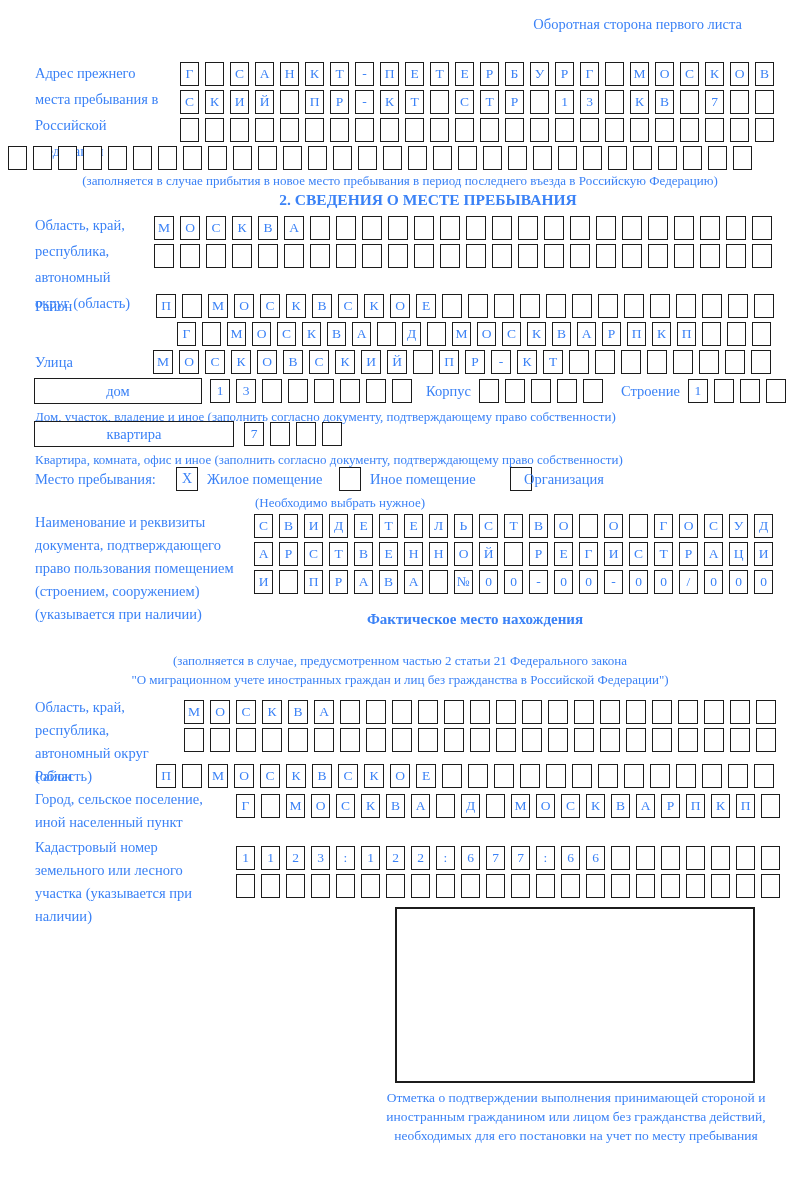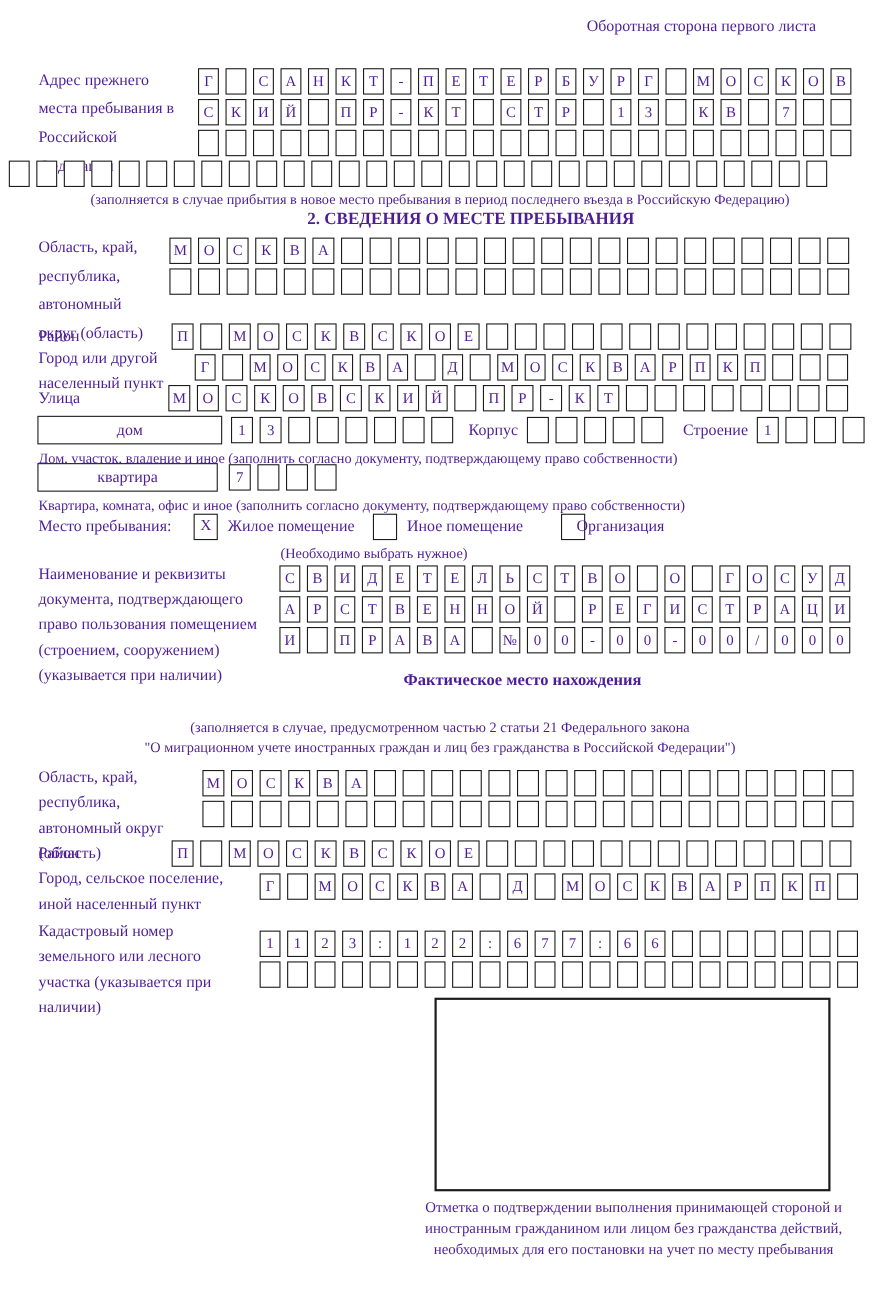--- a/index.html
+++ b/index.html
@@ -1,18 +1,18 @@
 <!DOCTYPE html>
 <html lang="ru"><head>
 <meta charset="utf-8">
 <style>
   html,body{margin:0;padding:0;background:#fff;}
   .page{
     position:relative;width:800px;height:1180px;background:#fff;
-    font-family:"Liberation Serif","DejaVu Serif",serif;color:#4c1d95;
+    font-family:"Liberation Serif","DejaVu Serif",serif;color:#3b82f6;
     overflow:hidden;
   }
   .abs{position:absolute;}
   .lbl{font-size:14.5px;line-height:26px;}
   .lbl-tight{font-size:14.5px;line-height:23px;}
   .cellrow{position:absolute;display:flex;gap:6px;}
   .cell{
     width:19px;height:24px;box-sizing:border-box;border:1.6px solid #1c1c1c;
     display:flex;align-items:center;justify-content:center;
     font-size:13.5px;line-height:1;background:#fff;flex:0 0 auto;
@@ -237,21 +237,20 @@
       <span class="cell"></span>
       <span class="cell"></span>
       <span class="cell"></span>
       <span class="cell"></span>
       <span class="cell"></span>
       <span class="cell"></span>
       <span class="cell"></span>
       <span class="cell"></span>
     </div>
 
-  <div class="abs lbl-tight" style="left:35px;top:315px;width:135px;">Город или другой населенный пункт</div>
   <div class="cellrow" style="left:177px;top:322px;">
       <span class="cell">Г</span>
       <span class="cell"></span>
       <span class="cell">М</span>
       <span class="cell">О</span>
       <span class="cell">С</span>
       <span class="cell">К</span>
       <span class="cell">В</span>
       <span class="cell">А</span>
       <span class="cell"></span>
@@ -324,21 +323,21 @@
     <div style="display:flex;gap:6px;" class="cell-w20">
         <span class="cell">1</span>
         <span class="cell"></span>
         <span class="cell"></span>
         <span class="cell"></span>
       </div>
   </div>
   <div class="abs caption" style="left:35px;top:408px;">Дом, участок, владение и иное (заполнить согласно документу, подтверждающему право собственности)</div>
 
   <div class="flexrow" style="left:34px;top:421px;gap:10px;align-items:center;">
-    <div class="widebox" style="width:164px;font-family:Liberation Serif, serif;">квартира</div>
+    <div class="widebox" style="width:200px;font-family:Liberation Serif, serif;">квартира</div>
     <div style="display:flex;gap:6px;" class="cell-w20">
         <span class="cell">7</span>
         <span class="cell"></span>
         <span class="cell"></span>
         <span class="cell"></span>
       </div>
   </div>
   <div class="abs caption" style="left:35px;top:451px;">Квартира, комната, офис и иное (заполнить согласно документу, подтверждающему право собственности)</div>
 
   <div class="abs" style="left:0;top:466px;width:800px;height:28px;">

